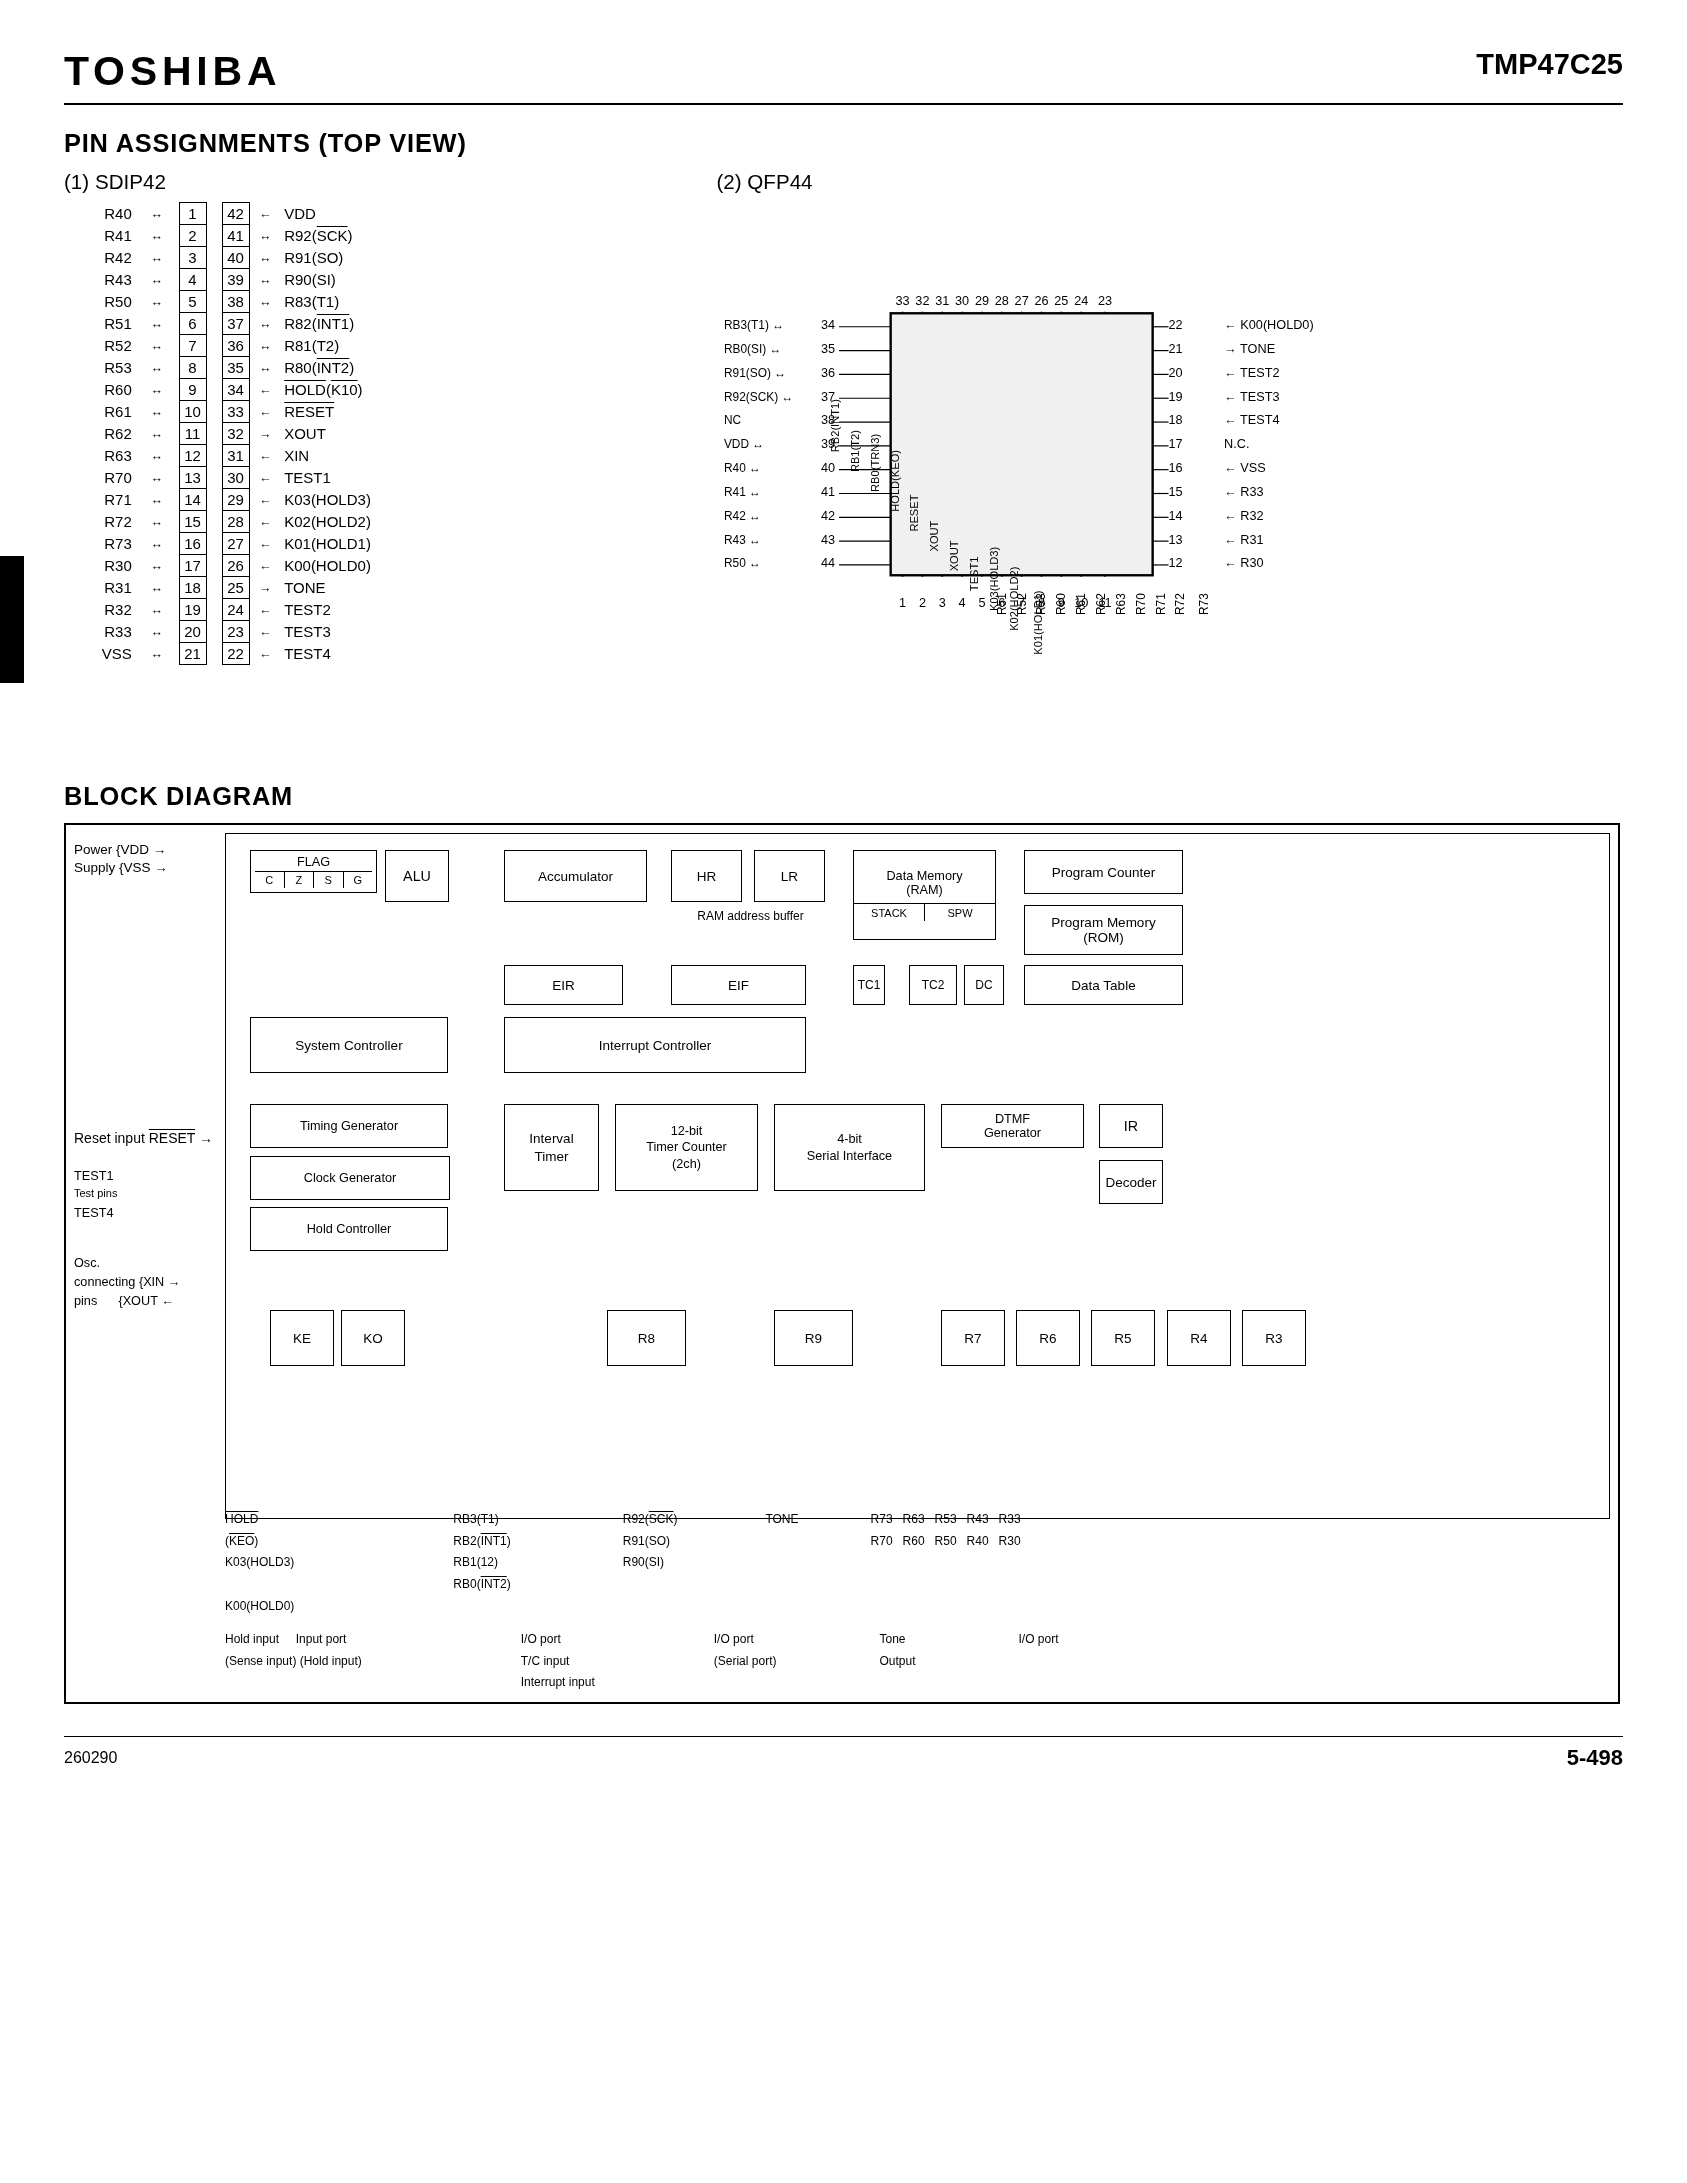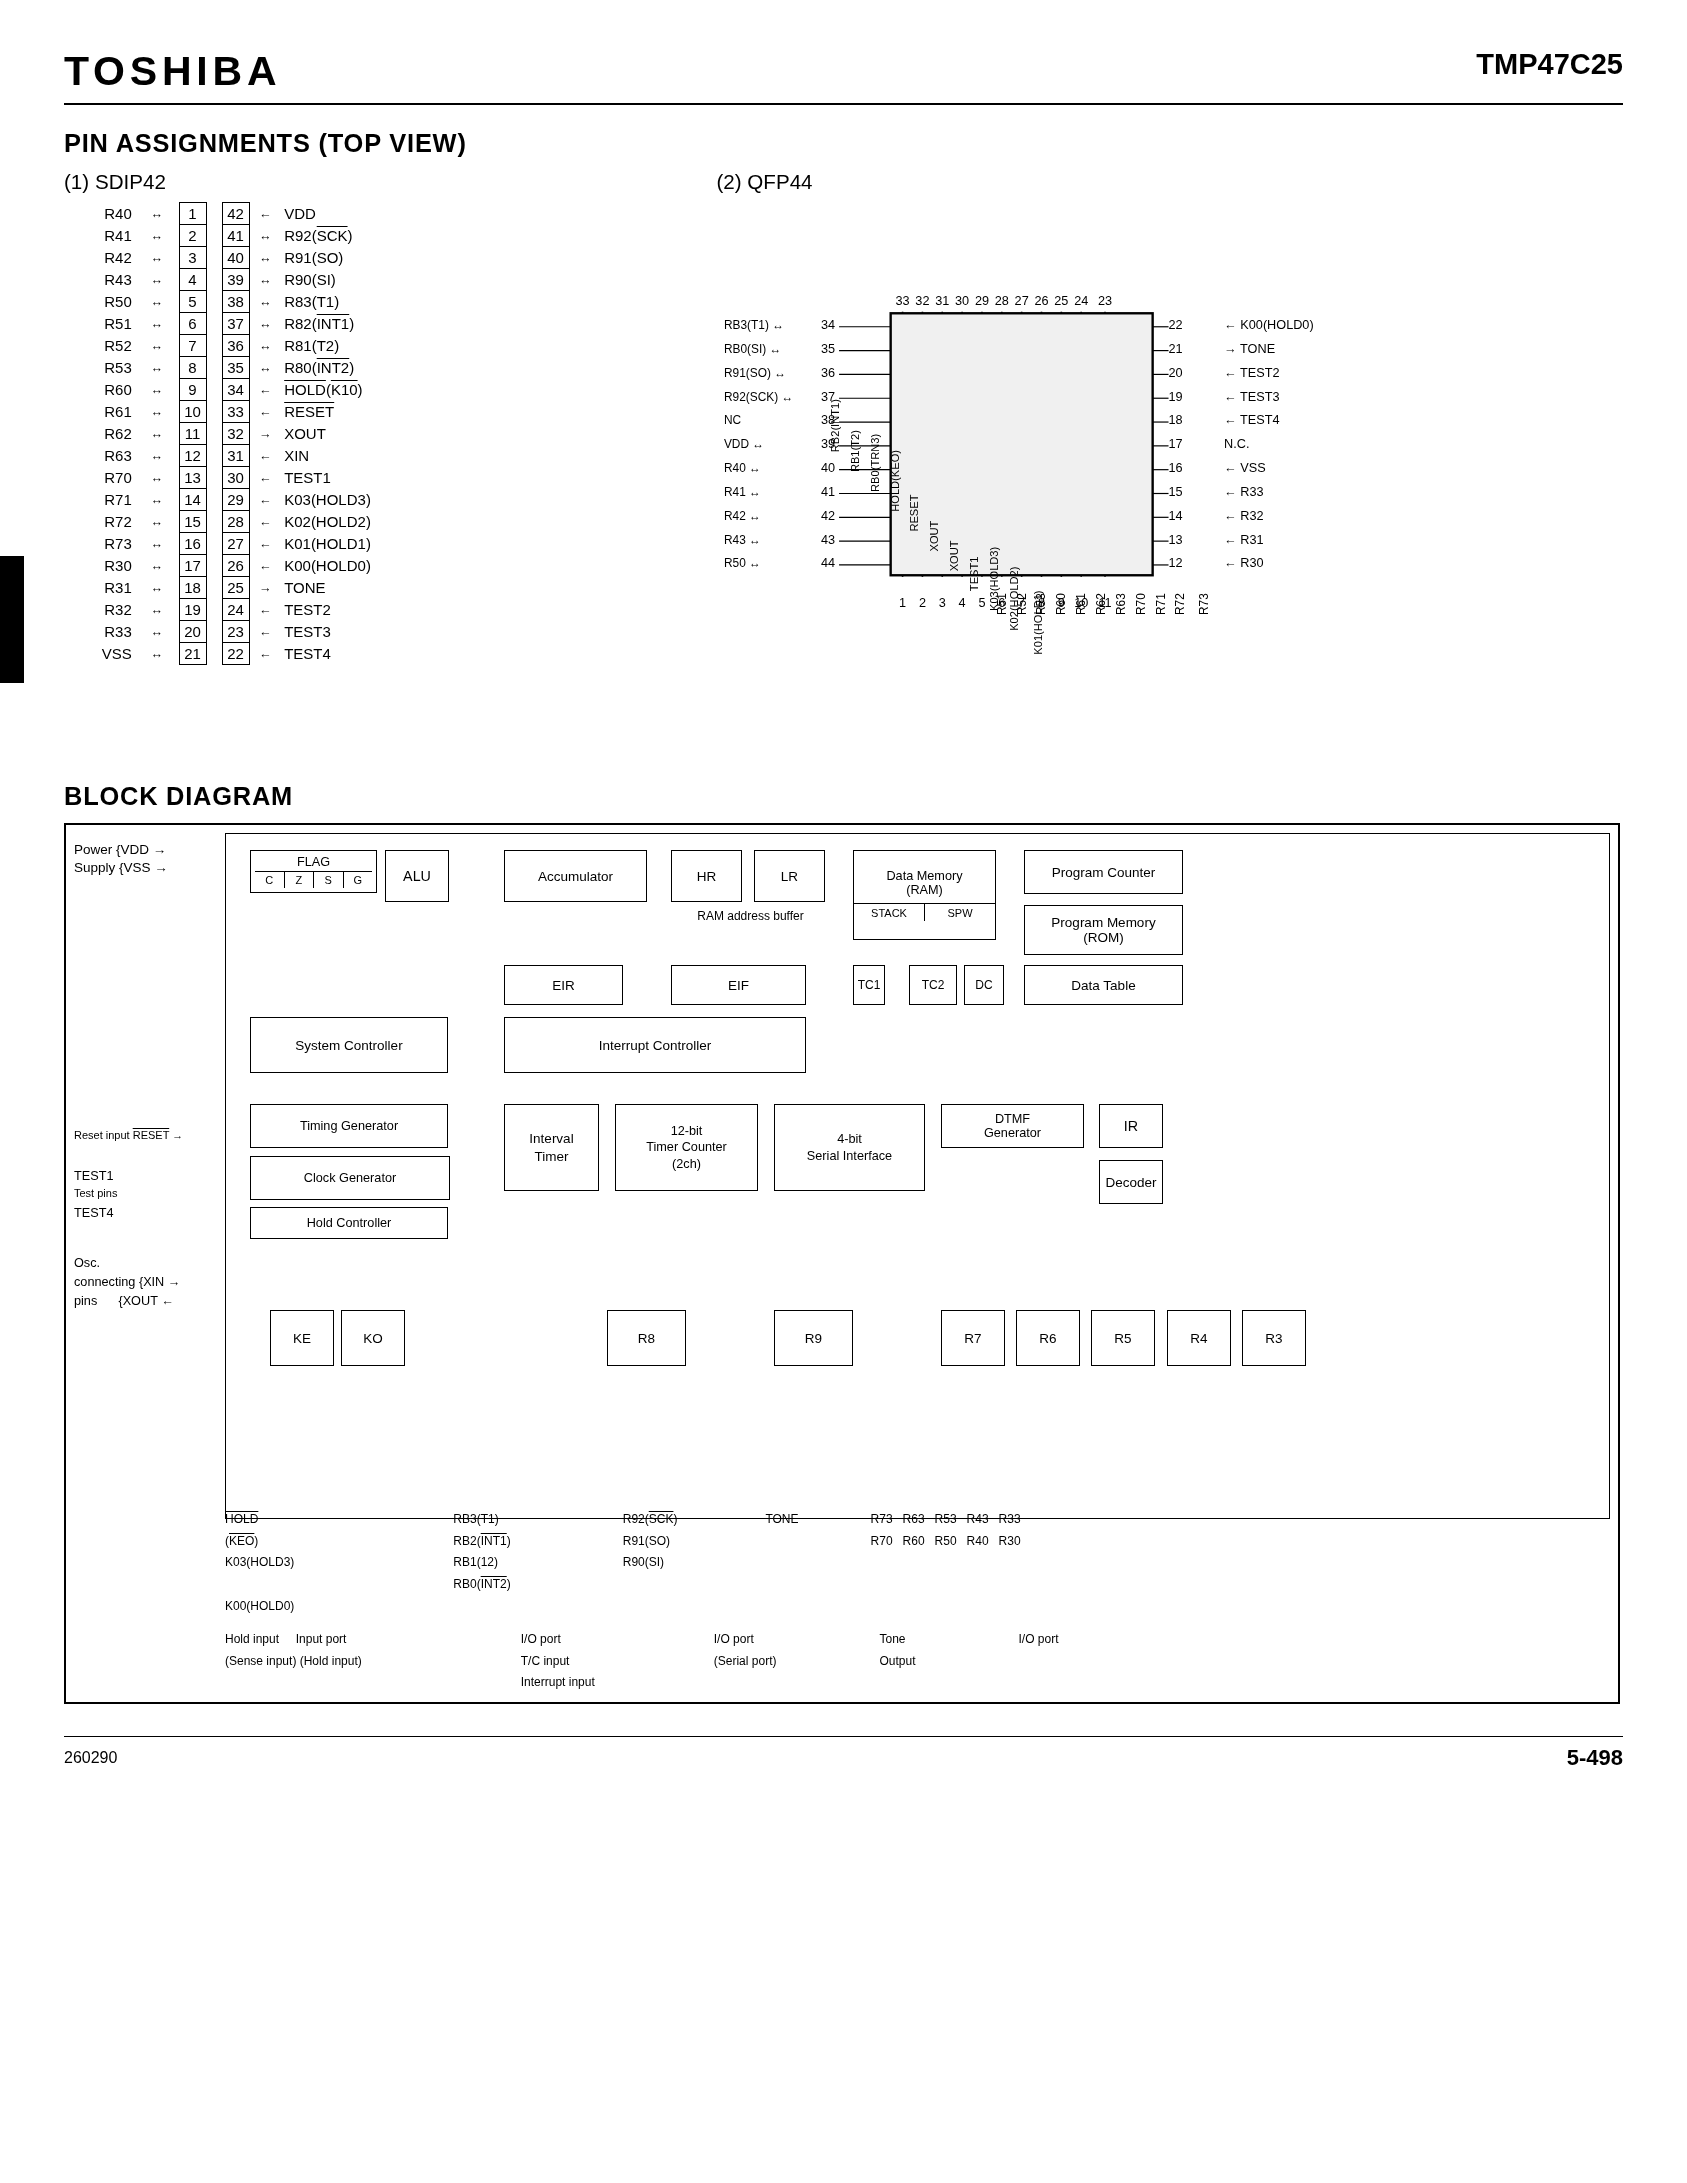--- a/index.html
+++ b/index.html
@@ -595,21 +595,21 @@
       </div>
 
       <div style="position:absolute; left:873px; top:326px; width:64px; height:44px; border:1.6px solid #000; font-family:Arial,sans-serif; font-size:13.5px; display:flex; align-items:center; justify-content:center;">
         Decoder
       </div>
 
       <div style="position:absolute; left:24px; top:322px; width:200px; height:44px; border:1.6px solid #000; font-family:Arial,sans-serif; font-size:12.7px; display:flex; align-items:center; justify-content:center;">
         Clock Generator
       </div>
 
-      <div style="position:absolute; left:24px; top:373px; width:198px; height:32px; border:1.6px solid #000; font-family:Arial,sans-serif; font-size:12.7px; display:flex; align-items:center; justify-content:center;">
+      <div style="position:absolute; left:24px; top:373px; width:198px; height:44px; border:1.6px solid #000; font-family:Arial,sans-serif; font-size:12.7px; display:flex; align-items:center; justify-content:center;">
         Hold Controller
       </div>
 
       <div style="position:absolute; left:44px; top:476px; width:64px; height:56px; border:1.6px solid #000; font-family:Arial,sans-serif; font-size:13.5px; display:flex; align-items:center; justify-content:center;">
         KE
       </div>
 
       <div style="position:absolute; left:115px; top:476px; width:64px; height:56px; border:1.6px solid #000; font-family:Arial,sans-serif; font-size:13.5px; display:flex; align-items:center; justify-content:center;">
         KO
       </div>
@@ -637,21 +637,21 @@
       <div style="position:absolute; left:941px; top:476px; width:64px; height:56px; border:1.6px solid #000; font-family:Arial,sans-serif; font-size:13.5px; display:flex; align-items:center; justify-content:center;">
         R4
       </div>
 
       <div style="position:absolute; left:1016px; top:476px; width:64px; height:56px; border:1.6px solid #000; font-family:Arial,sans-serif; font-size:13.5px; display:flex; align-items:center; justify-content:center;">
         R3
       </div>
 
     </div>
 
-    <div style="position:absolute; left:8px; top:302px; font-family:Arial,sans-serif; font-size:11px; line-height:1.6;">
+    <div style="position:absolute; left:8px; top:302px; font-family:Arial,sans-serif; font-size:14px; line-height:1.6;">
       Reset input <span class="overline">RESET</span> →
     </div>
     <div style="position:absolute; left:8px; top:341px; font-family:Arial,sans-serif; font-size:12.7px; line-height:1.6;">
       TEST1
     </div>
     <div style="position:absolute; left:8px; top:361px; font-family:Arial,sans-serif; font-size:11px; line-height:1.4;">
       Test pins
     </div>
     <div style="position:absolute; left:8px; top:381px; font-family:Arial,sans-serif; font-size:12.7px;">
       TEST4

